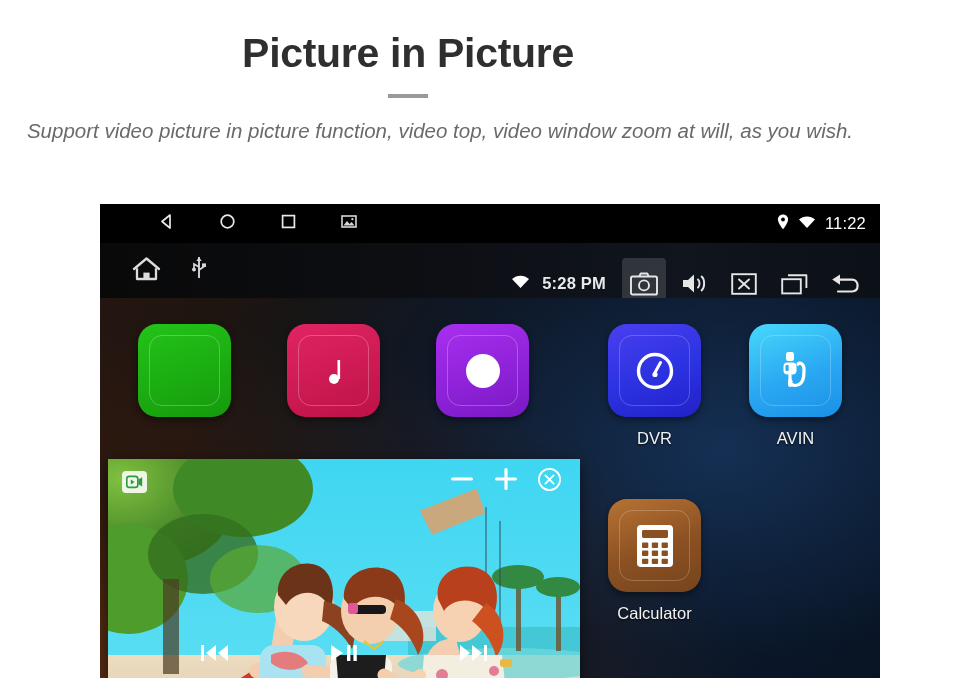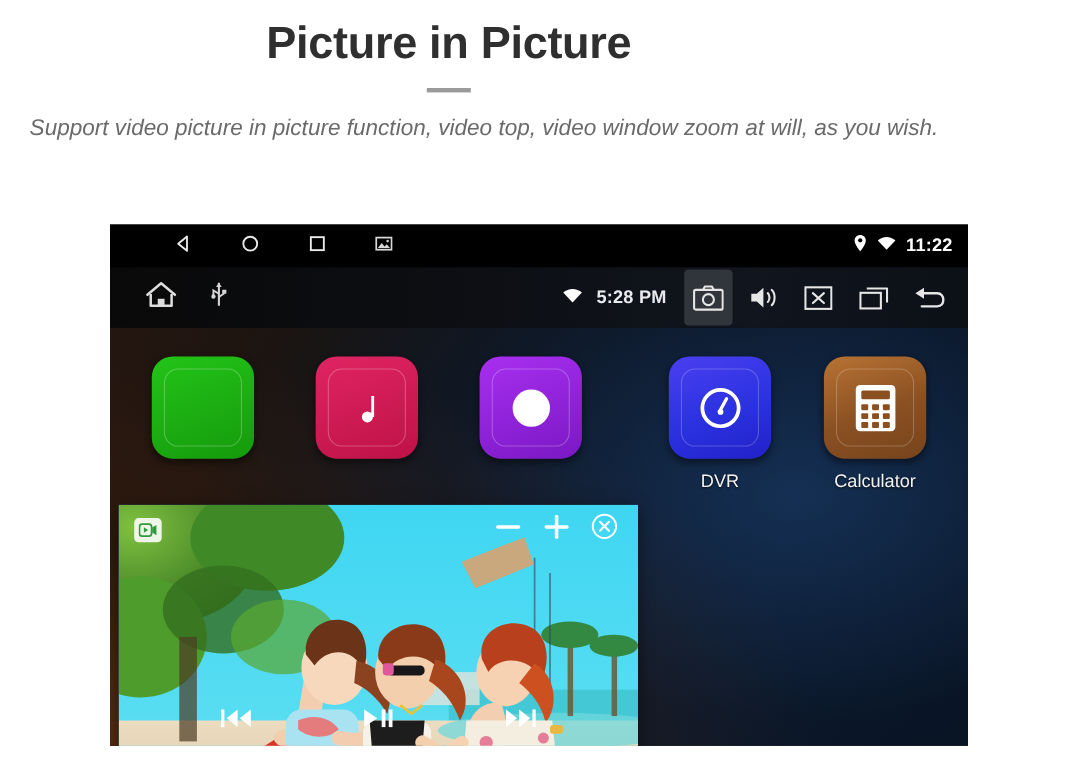--- a/index.html
+++ b/index.html
@@ -4,21 +4,21 @@
 <style>
   * { box-sizing: border-box; margin: 0; padding: 0; }
   html, body {
     width: 980px; height: 698px;
     background: #ffffff;
     font-family: "Liberation Sans", sans-serif;
     overflow: hidden;
   }
 
   
-  .page-head { width: 816px; padding-top: 16px; text-align: center; }
+  .page-head { width: 816px; padding-top: 30px; text-align: center; }
   .page-title {
     font-size: 41px; font-weight: bold; color: #2f2f2f;
     letter-spacing: -0.3px; line-height: 1.15;
   }
   .title-rule {
     width: 40px; height: 4px; background: #9a9a9a;
     margin: 17px auto 0;
   }
   .page-sub {
     margin: 18px auto 0; width: 880px;
@@ -37,31 +37,31 @@
   
   .statusbar {
     position: relative; height: 39px; background: #000000;
     display: flex; align-items: center;
   }
   .sb-navs { display: flex; align-items: center; gap: 44px; margin-left: 58px; }
   .sb-right {
     position: absolute; right: 14px; top: 0; height: 39px;
     display: flex; align-items: center; gap: 9px;
   }
-  .sb-clock { color: #fff; font-size: 16.5px; font-weight: 700; letter-spacing: .2px; }
+  .sb-clock { color: #fff; font-size: 16.5px; font-weight: 400; letter-spacing: .2px; }
 
   
   .toolbar {
     position: relative; height: 55px;
     background: linear-gradient(to right, #090909 0%, #0d0f14 45%, #10151e 75%, #0c1017 100%);
     display: flex; align-items: center;
   }
   .tb-left { display: flex; align-items: center; gap: 31px; margin-left: 32px; }
   .tb-right {
-    position: absolute; right: 14px; top: 0; height: 55px;
+    position: absolute; right: 14px; top: 13px; height: 55px;
     display: flex; align-items: center; gap: 6px;
   }
   .tb-time { color: #e8eaee; font-size: 16.5px; font-weight: bold; margin: 0 10px 0 6px; letter-spacing: .2px; }
   .tb-btn {
     width: 44px; height: 55px; display: flex;
     align-items: center; justify-content: center;
   }
   .tb-btn.active { background: rgba(255,255,255,0.14); border-radius: 4px; height: 51px; }
 
   
@@ -289,20 +289,32 @@
         <div class="app-tile" style="background:linear-gradient(160deg,#4a3ff0 0%,#2b32e0 55%,#2221c8 100%);">
           <svg width="48" height="48" viewBox="0 0 48 48">
             <circle cx="24" cy="24" r="16.5" fill="none" stroke="#fff" stroke-width="3.4"></circle>
             <path d="M24 25.5 L29.5 15.5" stroke="#fff" stroke-width="3" stroke-linecap="round"></path>
             <circle cx="24" cy="27.5" r="2.6" fill="#fff"></circle>
           </svg>
         </div>
         <div class="app-label">DVR</div>
       </div>
 
+      <div class="app">
+        <div class="app-tile" style="background:linear-gradient(160deg,#48d8fb 0%,#2aa8f2 55%,#1a90e6 100%);">
+          <svg width="44" height="48" viewBox="0 0 44 48">
+            <rect x="12" y="5" width="8" height="9" rx="2.2" fill="#fff"></rect>
+            <rect x="9.5" y="15.5" width="13" height="12" rx="4" fill="#fff"></rect>
+            <rect x="11.5" y="18" width="3.2" height="6" rx="1" fill="#2aa8f2"></rect>
+            <path d="M16 28 L16 34 C16 39 23 40 27 36 C30 33 30 28 30 22 C30 17 26 15 24 17" fill="none" stroke="#fff" stroke-width="3.2" stroke-linecap="round"></path>
+            <rect x="14" y="32" width="4.5" height="8" rx="2.2" fill="#fff"></rect>
+          </svg>
+        </div>
+        <div class="app-label">AVIN</div>
+      </div>
 
 
       <div class="app">
         <div class="app-tile" style="background:linear-gradient(160deg,#b87334 0%,#8a5022 55%,#77441c 100%);">
           <svg width="40" height="46" viewBox="0 0 40 46">
             <rect x="2" y="2" width="36" height="42" rx="4" fill="#fff"></rect>
             <rect x="7" y="7" width="26" height="8" rx="1.4" fill="#8a5022"></rect>
             <g fill="#8a5022">
               <rect x="7" y="19.5" width="6.3" height="5.4" rx="1"></rect>
                 <rect x="16.8" y="19.5" width="6.3" height="5.4" rx="1"></rect>

